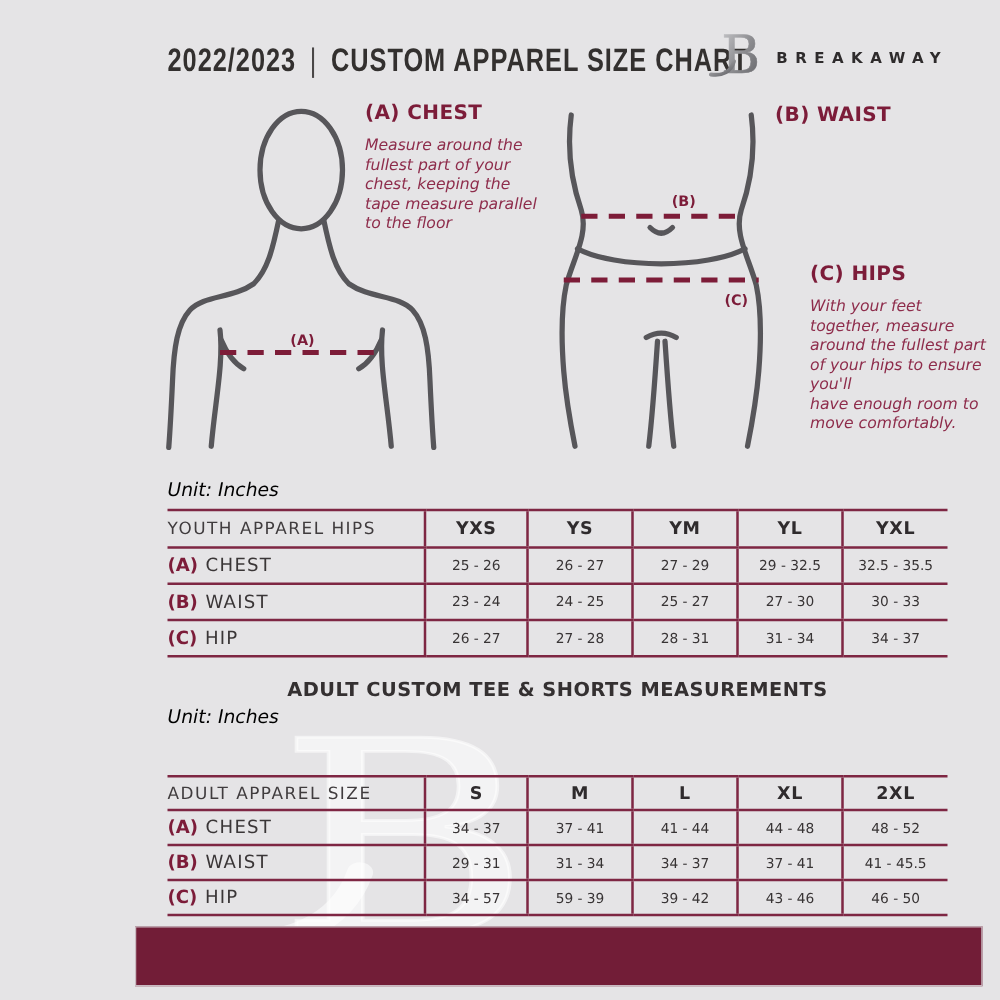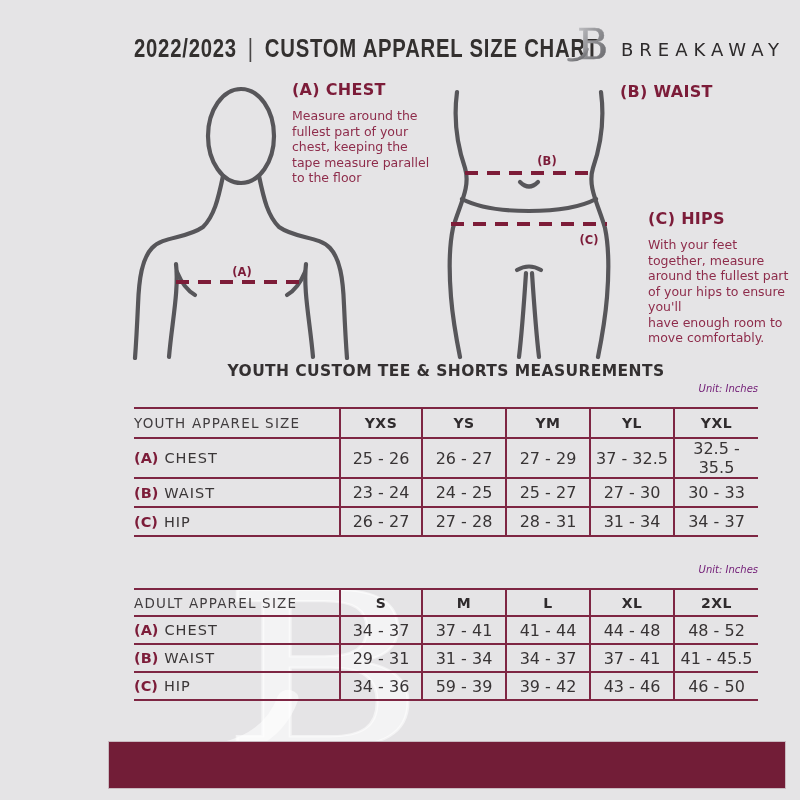--- a/index.html
+++ b/index.html
@@ -5,60 +5,60 @@
   html,body{margin:0;padding:0;background:#cfcfd2;}
   .page{position:relative;width:800px;height:800px;background:#e5e4e6;overflow:hidden;
         font-family:"DejaVu Sans",sans-serif;}
 
   
   .doc-title{position:absolute;left:134px;top:33px;white-space:nowrap;
     font-family:"Liberation Sans",sans-serif;font-weight:bold;font-size:26px;
     letter-spacing:1px;color:#33302f;transform:scaleX(.78);transform-origin:left top;}
   .doc-title .sep{margin:0 14px;font-weight:400;color:#4a4747;}
   .logo-mark{position:absolute;left:566px;top:20px;fill:url(#metal);stroke:url(#metal);}
-  .brand-name{position:absolute;left:621px;top:39px;font-size:18px;font-weight:normal;
+  .brand-name{position:absolute;left:621px;top:39px;font-size:12px;font-weight:bold;
     letter-spacing:6px;color:#2e2b2c;}
 
   
   .fig{position:absolute;}
   .fig path,.fig ellipse{fill:none;stroke:#57565a;stroke-width:4.2;stroke-linecap:round;}
   .fig .dash{stroke:#7d1c38;stroke-width:4;stroke-dasharray:13 9;stroke-linecap:butt;}
   .fig text{fill:#7c1c39;font-weight:700;font-size:11.5px;font-family:"DejaVu Sans",sans-serif;}
 
   .guide-block{position:absolute;}
   .guide-h{margin:0 0 9px;font-size:16px;font-weight:800;letter-spacing:.3px;color:#7c1c39;}
-  .guide-p{margin:0;font-size:12.5px;font-weight:500;color:#8e2c4b;
+  .guide-p{margin:0;font-size:12.5px;font-style:italic;font-weight:500;color:#8e2c4b;
     line-height:15.5px;white-space:pre-line;}
   .chest-block{left:292px;top:80px;width:175px;}
   .waist-block{left:620px;top:82px;width:180px;}
   .hips-block{left:620px;top:209px;width:176px;margin-left:28px;}
 
   
   .tbl-title{position:absolute;left:134px;width:624px;text-align:center;
     font-size:15.5px;font-weight:700;letter-spacing:.4px;color:#343031;}
-  .tbl-unit{position:absolute;left:134px;width:624px;text-align:right;
-    font-size:10px;font-style:italic;font-weight:500;color:#701a75;}
+  .tbl-unit{position:absolute;left:134px;width:624px;text-align:left;
+    font-size:15px;font-style:italic;font-weight:500;color:#000000;}
   #youth-title{top:362px;} #youth-unit{top:383px;}
   #adult-title{top:543px;} #adult-unit{top:564px;}
 
   table.size-table{position:absolute;left:134px;width:624px;border-collapse:collapse;
     table-layout:fixed;}
-  #youth-table{top:407px;} #adult-table{top:588px;}
+  #youth-table{top:407px;} #adult-table{top:620px;}
   .size-table th,.size-table td{padding:0;}
   .size-table tr.head th{border-top:2px solid #7e2643;border-bottom:2px solid #7e2643;}
   .size-table tr.data td{border-bottom:2px solid #7e2643;}
   .size-table th + th,.size-table td + td{border-left:2px solid #7e2643;}
   #youth-table tr.head{height:30px;} #youth-table tr.data{height:29px;}
   #adult-table tr.head{height:27px;} #adult-table tr.data{height:28px;}
   .corner{text-align:left;padding-left:13px;font-weight:400;font-size:13.5px;
     letter-spacing:1.2px;color:#403c3e;}
   .size-h{text-align:center;font-weight:700;font-size:14px;letter-spacing:.5px;color:#2f2b2d;border-radius:15px;}
   .rowlabel{text-align:left;padding-left:13px;font-size:14.5px;letter-spacing:1px;color:#3a3637;}
   .rowlabel .key{font-weight:700;color:#7c1c39;margin-right:6px;letter-spacing:0;}
-  .val{text-align:center;font-size:16px;color:#383435;}
+  .val{text-align:center;font-size:11px;color:#383435;}
 
   
   .watermark{position:absolute;left:150px;top:550px;
     fill:rgba(255,255,255,.55);stroke:rgba(255,255,255,.55);}
   .footer-bar{position:absolute;left:108px;top:741px;width:676px;height:46px;
     background:#721d37;border:1px solid #c9bac1;}
 </style>
 </head>
 <body>
 
@@ -131,46 +131,45 @@
     <h3 class="guide-h">(C) HIPS</h3>
     <p class="guide-p">With your feet
 together, measure
 around the fullest part
 of your hips to ensure
 you'll
 have enough room to
 move comfortably.</p>
   </div>
 
-  <div class="tbl-title" id="youth-title">YOUTH CUSTOM TEE &amp; SHORTS MEASUREMENTS</div>
   <div class="tbl-unit" id="youth-unit">Unit: Inches</div>
   <table class="size-table" id="youth-table">
     <colgroup>
         <col style="width:206px">
         <col style="width:82px">
         <col style="width:84px">
         <col style="width:84px">
         <col style="width:84px">
         <col style="width:84px">
       </colgroup>
     <tbody>
         <tr class="head">
-      <th class="corner">YOUTH APPAREL SIZE</th>
+      <th class="corner">YOUTH APPAREL HIPS</th>
       <th class="size-h">YXS</th>
       <th class="size-h">YS</th>
       <th class="size-h">YM</th>
       <th class="size-h">YL</th>
       <th class="size-h">YXL</th>
     </tr>
     <tr class="data">
       <td class="rowlabel"><span class="key">(A)</span><span>CHEST</span></td>
       <td class="val">25 - 26</td>
       <td class="val">26 - 27</td>
       <td class="val">27 - 29</td>
-      <td class="val">37 - 32.5</td>
+      <td class="val">29 - 32.5</td>
       <td class="val">32.5 - 35.5</td>
     </tr>
     <tr class="data">
       <td class="rowlabel"><span class="key">(B)</span><span>WAIST</span></td>
       <td class="val">23 - 24</td>
       <td class="val">24 - 25</td>
       <td class="val">25 - 27</td>
       <td class="val">27 - 30</td>
       <td class="val">30 - 33</td>
     </tr>
@@ -178,20 +177,21 @@
       <td class="rowlabel"><span class="key">(C)</span><span>HIP</span></td>
       <td class="val">26 - 27</td>
       <td class="val">27 - 28</td>
       <td class="val">28 - 31</td>
       <td class="val">31 - 34</td>
       <td class="val">34 - 37</td>
     </tr>
   </tbody>
     </table>
 
+  <div class="tbl-title" id="adult-title">ADULT CUSTOM TEE &amp; SHORTS MEASUREMENTS</div>
   <div class="tbl-unit" id="adult-unit">Unit: Inches</div>
   <table class="size-table" id="adult-table">
     <colgroup>
         <col style="width:206px">
         <col style="width:82px">
         <col style="width:84px">
         <col style="width:84px">
         <col style="width:84px">
         <col style="width:84px">
       </colgroup>
@@ -215,21 +215,21 @@
     <tr class="data">
       <td class="rowlabel"><span class="key">(B)</span><span>WAIST</span></td>
       <td class="val">29 - 31</td>
       <td class="val">31 - 34</td>
       <td class="val">34 - 37</td>
       <td class="val">37 - 41</td>
       <td class="val">41 - 45.5</td>
     </tr>
     <tr class="data">
       <td class="rowlabel"><span class="key">(C)</span><span>HIP</span></td>
-      <td class="val">34 - 36</td>
+      <td class="val">34 - 57</td>
       <td class="val">59 - 39</td>
       <td class="val">39 - 42</td>
       <td class="val">43 - 46</td>
       <td class="val">46 - 50</td>
     </tr>
   </tbody>
     </table>
 
   <div class="footer-bar"></div>
 

